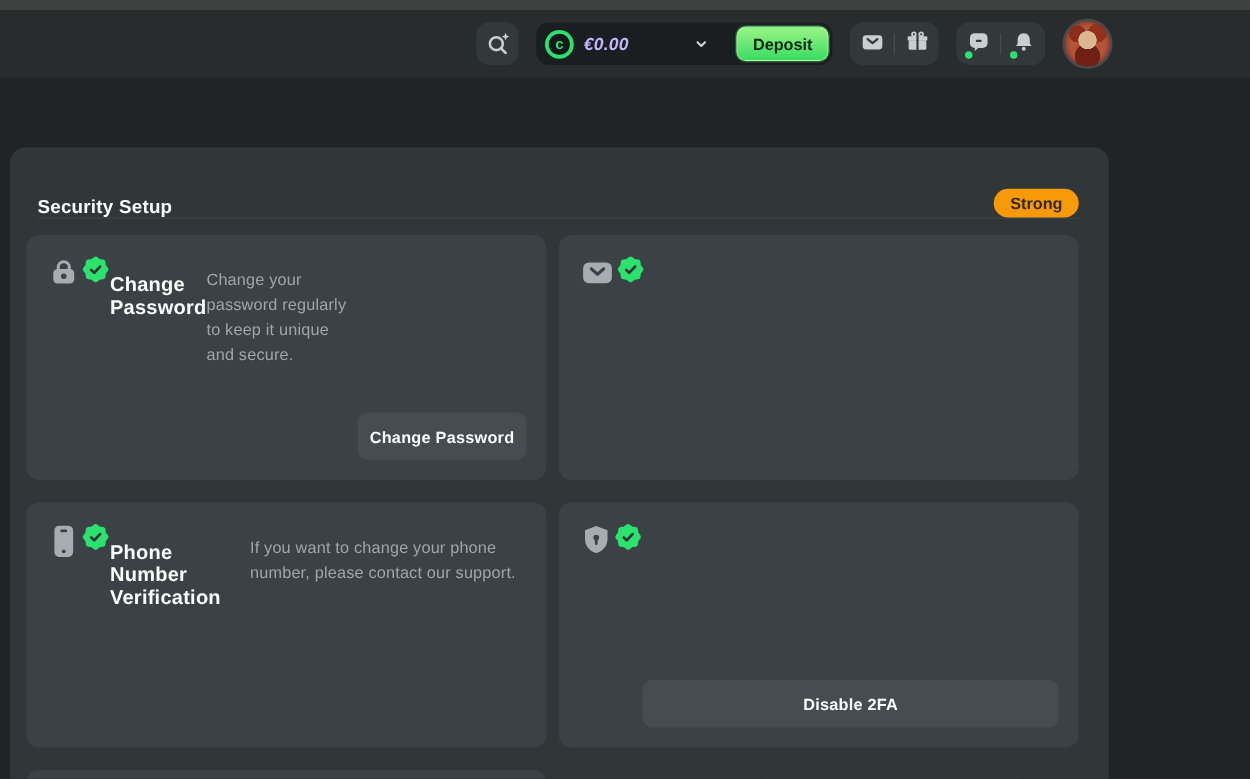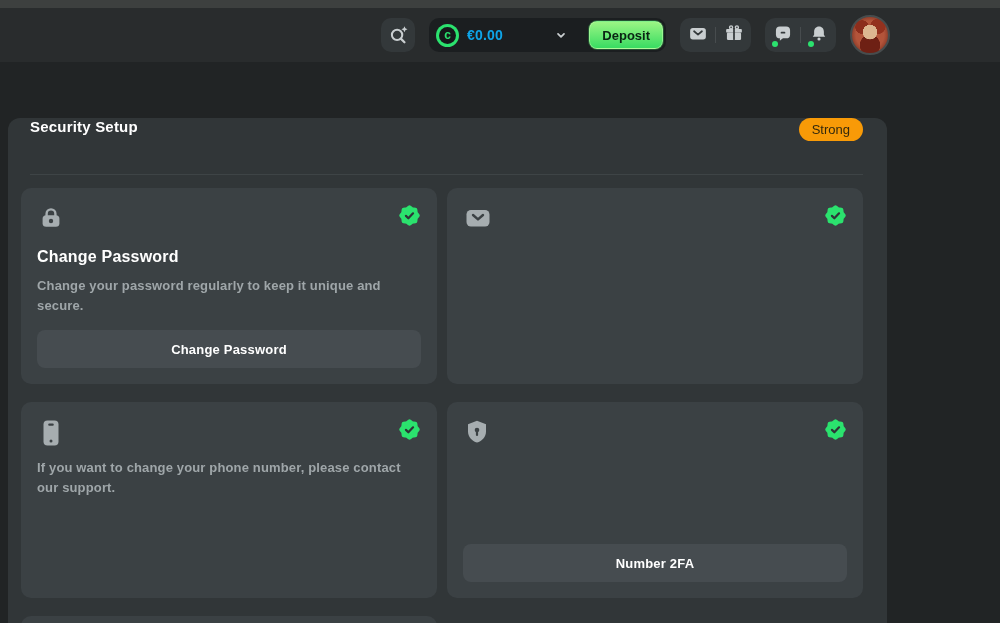--- a/index.html
+++ b/index.html
@@ -25,21 +25,21 @@
   }
   .wallet-pill {
     width: 237px; height: 34px; border-radius: 10px; background: #1b1e20;
     display: flex; align-items: center; gap: 8px; padding: 0 3px 0 7px;
   }
   .coin { width: 23px; height: 23px; border-radius: 50%; background: #2be26e;
     display: flex; align-items: center; justify-content: center; flex: none; }
   .coin-inner { width: 17px; height: 17px; border-radius: 50%; background: #15181a;
     color: #2be26e; font-weight: 700; font-size: 12px; line-height: 1;
     display: flex; align-items: center; justify-content: center; }
-  .balance { color: #0ea5e9; font-weight: 700; font-size: 14px; letter-spacing: .2px; }
+  .balance { color: #c4b5fd; font-weight: 700; font-size: 14px; letter-spacing: .2px; font-style: italic; }
   .chev { margin-left: auto; color: #c9ced0; display: flex; }
   .deposit-btn {
     height: 28px; padding: 0 12px; border-radius: 8px; cursor: pointer;
     border: 1px solid rgba(190,255,170,.55);
     background: linear-gradient(180deg, #9af584, #39dc62);
     color: #0b2413; font-weight: 700; font-size: 13px;
     box-shadow: 0 0 0 1px rgba(60,220,100,.28);
     font-family: inherit;
     margin-left: 11px;
   }
@@ -62,36 +62,36 @@
       radial-gradient(circle at 50% 50%, #b3543a 0 55%, #571a10 100%);
   }
 
   
   .page { padding: 56px 0 0 8px; }
   .sec-panel {
     width: 879px; min-height: 540px;
     background: #313638; border-radius: 12px;
     padding: 0 24px 30px 13px;
   }
-  .sec-head { height: 56px; display: flex; align-items: flex-start; justify-content: space-between; padding-left: 9px; }
+  .sec-head { height: 56px; display: flex; align-items: flex-end; justify-content: space-between; padding-left: 9px; }
   .sec-title { color: #ffffff; font-size: 15px; font-weight: 700; letter-spacing: .2px; }
   .strength-badge {
-    background: #f89a07; color: #33290e; font-size: 13px; font-weight: 400;
+    background: #f89a07; color: #33290e; font-size: 13px; font-weight: 700;
     padding: 4px 13px; border-radius: 12px;
   }
   .sec-divider { height: 1px; background: #3e4446; margin: 0 0 13px 9px; }
   .grid { display: grid; grid-template-columns: 1fr 1fr; column-gap: 10px; row-gap: 18px; }
   .fcard {
     background: #3b4144; border-radius: 10px; padding: 16px;
-    min-height: 196px; display: flex; flex-direction: column;
+    min-height: 196px; display: flex; flex-direction: row;
   }
   .fcard-top { display: flex; align-items: flex-start; justify-content: space-between; }
   .ficon { color: #a6adb0; display: flex; }
   .fcard-title { color: #ffffff; font-size: 16px; font-weight: 700; margin-top: 16px; letter-spacing: .2px; }
-  .fcard-desc { color: #9fa6a9; font-size: 13px; line-height: 1.55; margin-top: 10px; letter-spacing: .15px; font-weight: bold; }
+  .fcard-desc { color: #9fa6a9; font-size: 13px; line-height: 1.55; margin-top: 10px; letter-spacing: .15px; }
   .fcard-btn {
     margin-top: auto; width: 100%; height: 38px; border: none; border-radius: 8px;
     background: #464c50; color: #ffffff; font-weight: 700; font-size: 13px;
     cursor: pointer; font-family: inherit; letter-spacing: .2px;
   }
   .fcard.partial { min-height: 0; height: 28px; padding: 0; border-radius: 10px 10px 0 0; grid-column: 1; }
 </style>
 </head>
 <body>
 
@@ -232,40 +232,41 @@
                 <circle cx="14" cy="23" r="1.5" fill="#3b4144"></circle>
               </svg>
             </span>
             <span class="status">
               <svg width="23" height="23" viewBox="0 0 24 24" fill="none">
                 <polygon points="20.6,12 18.5,14.7 18.1,18.1 14.7,18.5 12,20.6 9.3,18.5 5.9,18.1 5.5,14.7 3.4,12 5.5,9.3 5.9,5.9 9.3,5.5 12,3.4 14.7,5.5 18.1,5.9 18.5,9.3" fill="#2be26e" stroke="#2be26e" stroke-width="4.2" stroke-linejoin="round"></polygon>
                 <path d="M8.3 12.4l2.5 2.5 4.9-5.2" stroke="#2e3437" stroke-width="2.3" stroke-linecap="round" stroke-linejoin="round"></path>
               </svg>
             </span>
           </div>
+          <div class="fcard-title">Phone Number Verification</div>
           <div class="fcard-desc">If you want to change your phone number, please contact our support.</div>
         </div>
 
         <div class="fcard">
           <div class="fcard-top">
             <span class="ficon">
               <svg width="28" height="30" viewBox="0 0 28 30" fill="none">
                 <path d="M14 2.8l9 3.4v7c0 6-3.9 9.6-9 11.4-5.1-1.8-9-5.4-9-11.4v-7z" fill="currentColor"></path>
                 <circle cx="14" cy="12" r="2.3" fill="#3b4144"></circle>
                 <rect x="12.9" y="13.4" width="2.2" height="4.6" rx="1.1" fill="#3b4144"></rect>
               </svg>
             </span>
             <span class="status">
               <svg width="23" height="23" viewBox="0 0 24 24" fill="none">
                 <polygon points="20.6,12 18.5,14.7 18.1,18.1 14.7,18.5 12,20.6 9.3,18.5 5.9,18.1 5.5,14.7 3.4,12 5.5,9.3 5.9,5.9 9.3,5.5 12,3.4 14.7,5.5 18.1,5.9 18.5,9.3" fill="#2be26e" stroke="#2be26e" stroke-width="4.2" stroke-linejoin="round"></polygon>
                 <path d="M8.3 12.4l2.5 2.5 4.9-5.2" stroke="#2e3437" stroke-width="2.3" stroke-linecap="round" stroke-linejoin="round"></path>
               </svg>
             </span>
           </div>
-          <button class="fcard-btn">Number 2FA</button>
+          <button class="fcard-btn">Disable 2FA</button>
         </div>
 
         <div class="fcard partial"></div>
 
       </div>
     </section>
   </main>
 
 </div>
 

